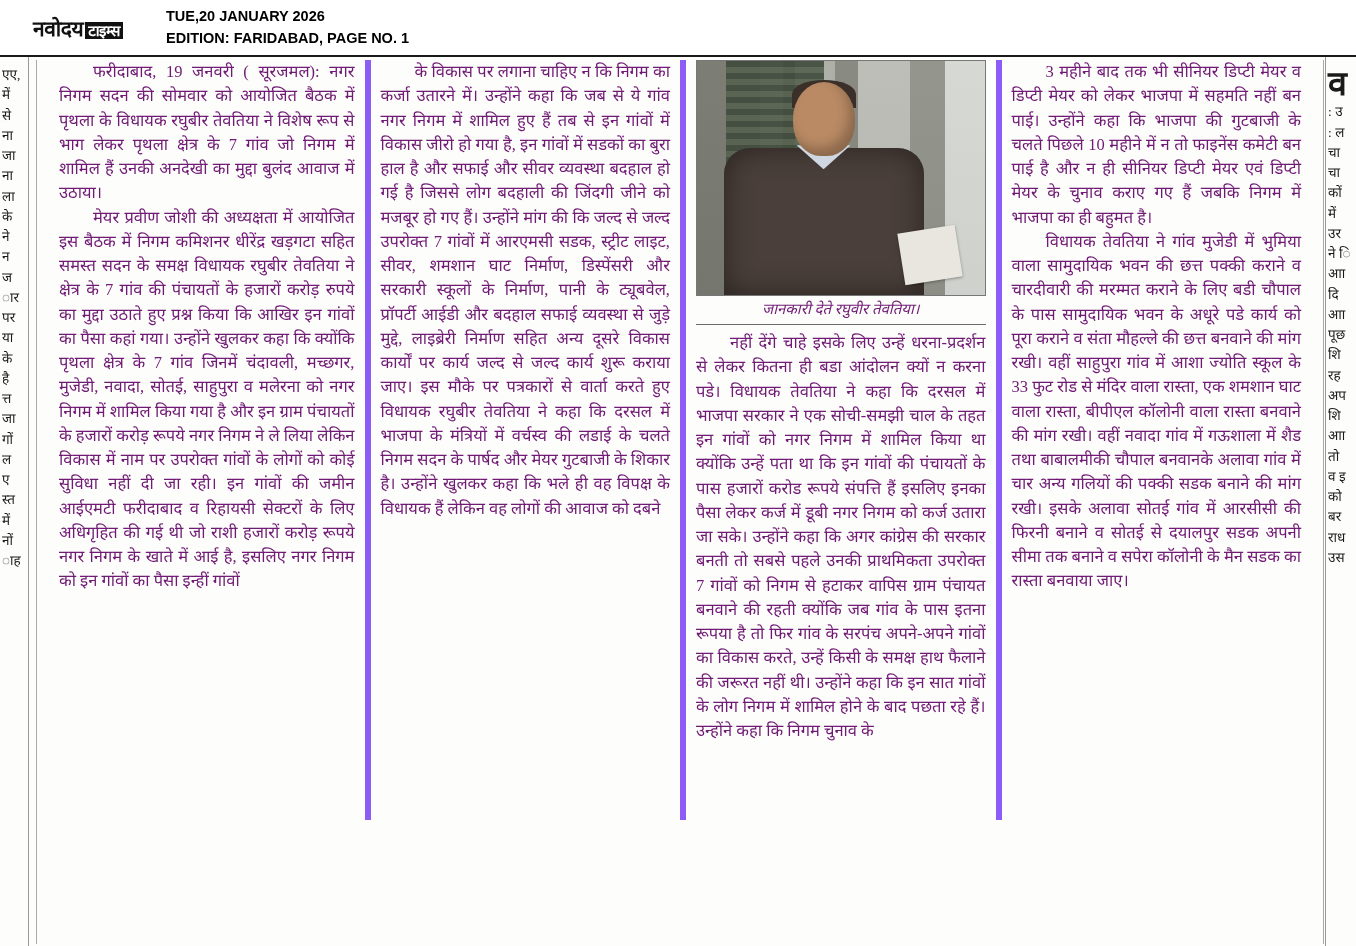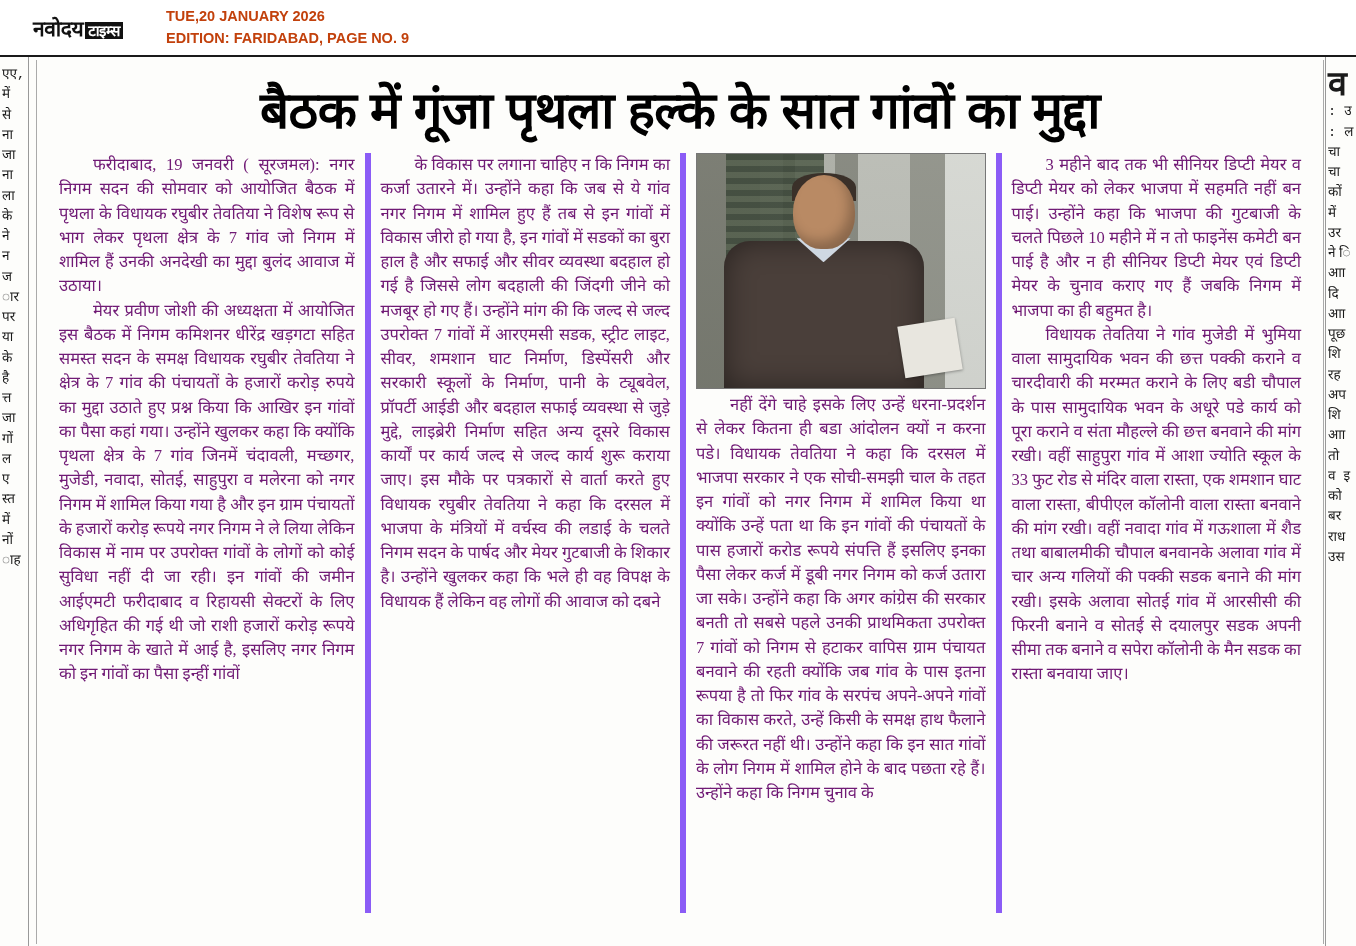--- a/index.html
+++ b/index.html
@@ -54,21 +54,21 @@
     color: #fff;
     padding: 0 3px;
     margin-left: 2px;
   }
   .edition-block {
     margin-left: 18px;
     font-family: "Liberation Sans", sans-serif;
     font-size: 14.5px;
     font-weight: bold;
     line-height: 1.45;
-    color: #c2410c;
+    color: #000000;
   }
 
   
   .rail {
     position: absolute;
     top: 57px;
     height: 889px;
     overflow: hidden;
     font-size: 13.5px;
     line-height: 1.5;
@@ -80,21 +80,21 @@
     width: 24px;
     padding: 8px 2px 0 2px;
     border-right: 1px solid #999;
   }
   .rail-right {
     right: 0;
     width: 26px;
     padding: 8px 2px 0 2px;
     border-left: 1px solid #999;
   }
-  .rail .frag { display: block; white-space: nowrap; font-family: Liberation Mono, monospace; }
+  .rail .frag { display: block; white-space: nowrap; }
   .rail-right .big {
     font-size: 34px;
     font-weight: bold;
     line-height: 1.1;
     margin-bottom: 6px;
   }
 
   
   .article {
     position: absolute;
@@ -223,21 +223,21 @@
 <div class="page">
 
   <div class="masthead">
     <div class="logo-box">
       <div class="logo-text">
         <span>नवोदय</span><span class="logo-sub">टाइम्स</span>
       </div>
     </div>
     <div class="edition-block">
       <div>TUE,20 JANUARY 2026</div>
-      <div>EDITION: FARIDABAD, PAGE NO. 9</div>
+      <div>EDITION: FARIDABAD, PAGE NO. 1</div>
     </div>
   </div>
 
   <div class="rail rail-left">
     <span class="frag">एए,</span>
     <span class="frag">में</span>
     <span class="frag">से</span>
     <span class="frag">ना</span>
     <span class="frag">जा</span>
     <span class="frag">ना</span>
@@ -283,21 +283,20 @@
     <span class="frag">आा</span>
     <span class="frag">तो</span>
     <span class="frag">व इ</span>
     <span class="frag">को</span>
     <span class="frag">बर</span>
     <span class="frag">राध</span>
     <span class="frag">उस</span>
   </div>
 
   <div class="article">
-    <div class="headline">बैठक में गूंजा पृथला हल्के के सात गांवों का मुद्दा</div>
 
     <div class="cols">
 
       <div class="col">
         <p>फरीदाबाद, 19 जनवरी ( सूरजमल): नगर निगम सदन की सोमवार को आयोजित बैठक में पृथला के विधायक रघुबीर तेवतिया ने विशेष रूप से भाग लेकर पृथला क्षेत्र के 7 गांव जो निगम में शामिल हैं उनकी अनदेखी का मुद्दा बुलंद आवाज में उठाया।</p>
         <p>मेयर प्रवीण जोशी की अध्यक्षता में आयोजित इस बैठक में निगम कमिशनर धीरेंद्र खड़गटा सहित समस्त सदन के समक्ष विधायक रघुबीर तेवतिया ने क्षेत्र के 7 गांव की पंचायतों के हजारों करोड़ रुपये का मुद्दा उठाते हुए प्रश्न किया कि आखिर इन गांवों का पैसा कहां गया। उन्होंने खुलकर कहा कि क्योंकि पृथला क्षेत्र के 7 गांव जिनमें चंदावली, मच्छगर, मुजेडी, नवादा, सोतई, साहुपुरा व मलेरना को नगर निगम में शामिल किया गया है और इन ग्राम पंचायतों के हजारों करोड़ रूपये नगर निगम ने ले लिया लेकिन विकास में नाम पर उपरोक्त गांवों के लोगों को कोई सुविधा नहीं दी जा रही। इन गांवों की जमीन आईएमटी फरीदाबाद व रिहायसी सेक्टरों के लिए अधिगृहित की गई थी जो राशी हजारों करोड़ रूपये नगर निगम के खाते में आई है, इसलिए नगर निगम को इन गांवों का पैसा इन्हीं गांवों</p>
       </div>
 
       <div class="col">
         <p>के विकास पर लगाना चाहिए न कि निगम का कर्जा उतारने में। उन्होंने कहा कि जब से ये गांव नगर निगम में शामिल हुए हैं तब से इन गांवों में विकास जीरो हो गया है, इन गांवों में सडकों का बुरा हाल है और सफाई और सीवर व्यवस्था बदहाल हो गई है जिससे लोग बदहाली की जिंदगी जीने को मजबूर हो गए हैं। उन्होंने मांग की कि जल्द से जल्द उपरोक्त 7 गांवों में आरएमसी सडक, स्ट्रीट लाइट, सीवर, शमशान घाट निर्माण, डिस्पेंसरी और सरकारी स्कूलों के निर्माण, पानी के ट्यूबवेल, प्रॉपर्टी आईडी और बदहाल सफाई व्यवस्था से जुड़े मुद्दे, लाइब्रेरी निर्माण सहित अन्य दूसरे विकास कार्यों पर कार्य जल्द से जल्द कार्य शुरू कराया जाए। इस मौके पर पत्रकारों से वार्ता करते हुए विधायक रघुबीर तेवतिया ने कहा कि दरसल में भाजपा के मंत्रियों में वर्चस्व की लडाई के चलते निगम सदन के पार्षद और मेयर गुटबाजी के शिकार है। उन्होंने खुलकर कहा कि भले ही वह विपक्ष के विधायक हैं लेकिन वह लोगों की आवाज को दबने</p>
@@ -307,20 +306,21 @@
         <div class="photo-wrap">
           <div class="photo">
             <div class="ph-wall"></div>
             <div class="ph-door"></div>
             <div class="ph-body"></div>
             <div class="ph-collar"></div>
             <div class="ph-hair"></div>
             <div class="ph-head"></div>
             <div class="ph-paper"></div>
           </div>
+          <div class="caption">जानकारी देते रघुवीर तेवतिया।</div>
         </div>
         <p>नहीं देंगे चाहे इसके लिए उन्हें धरना-प्रदर्शन से लेकर कितना ही बडा आंदोलन क्यों न करना पडे। विधायक तेवतिया ने कहा कि दरसल में भाजपा सरकार ने एक सोची-समझी चाल के तहत इन गांवों को नगर निगम में शामिल किया था क्योंकि उन्हें पता था कि इन गांवों की पंचायतों के पास हजारों करोड रूपये संपत्ति हैं इसलिए इनका पैसा लेकर कर्ज में डूबी नगर निगम को कर्ज उतारा जा सके। उन्होंने कहा कि अगर कांग्रेस की सरकार बनती तो सबसे पहले उनकी प्राथमिकता उपरोक्त 7 गांवों को निगम से हटाकर वापिस ग्राम पंचायत बनवाने की रहती क्योंकि जब गांव के पास इतना रूपया है तो फिर गांव के सरपंच अपने-अपने गांवों का विकास करते, उन्हें किसी के समक्ष हाथ फैलाने की जरूरत नहीं थी। उन्होंने कहा कि इन सात गांवों के लोग निगम में शामिल होने के बाद पछता रहे हैं। उन्होंने कहा कि निगम चुनाव के</p>
       </div>
 
       <div class="col">
         <p>3 महीने बाद तक भी सीनियर डिप्टी मेयर व डिप्टी मेयर को लेकर भाजपा में सहमति नहीं बन पाई। उन्होंने कहा कि भाजपा की गुटबाजी के चलते पिछले 10 महीने में न तो फाइनेंस कमेटी बन पाई है और न ही सीनियर डिप्टी मेयर एवं डिप्टी मेयर के चुनाव कराए गए हैं जबकि निगम में भाजपा का ही बहुमत है।</p>
         <p>विधायक तेवतिया ने गांव मुजेडी में भुमिया वाला सामुदायिक भवन की छत्त पक्की कराने व चारदीवारी की मरम्मत कराने के लिए बडी चौपाल के पास सामुदायिक भवन  के अधूरे पडे कार्य को पूरा कराने व संता मौहल्ले की छत्त बनवाने की मांग रखी। वहीं साहुपुरा गांव में आशा ज्योति स्कूल के 33 फुट रोड से मंदिर वाला रास्ता, एक शमशान घाट वाला रास्ता, बीपीएल कॉलोनी वाला रास्ता बनवाने की मांग रखी। वहीं नवादा गांव में गऊशाला में शैड तथा बाबालमीकी चौपाल बनवानके अलावा गांव में चार अन्य गलियों की पक्की सडक बनाने की मांग रखी। इसके अलावा सोतई गांव में आरसीसी की फिरनी बनाने व सोतई से दयालपुर सडक अपनी सीमा तक बनाने व सपेरा कॉलोनी के मैन सडक का रास्ता बनवाया जाए।</p>
       </div>
 
     </div>

